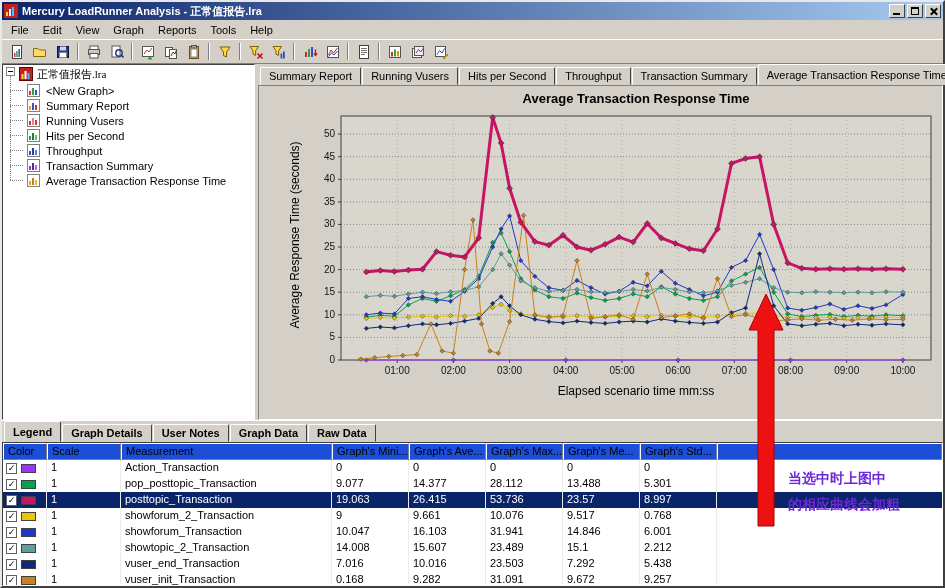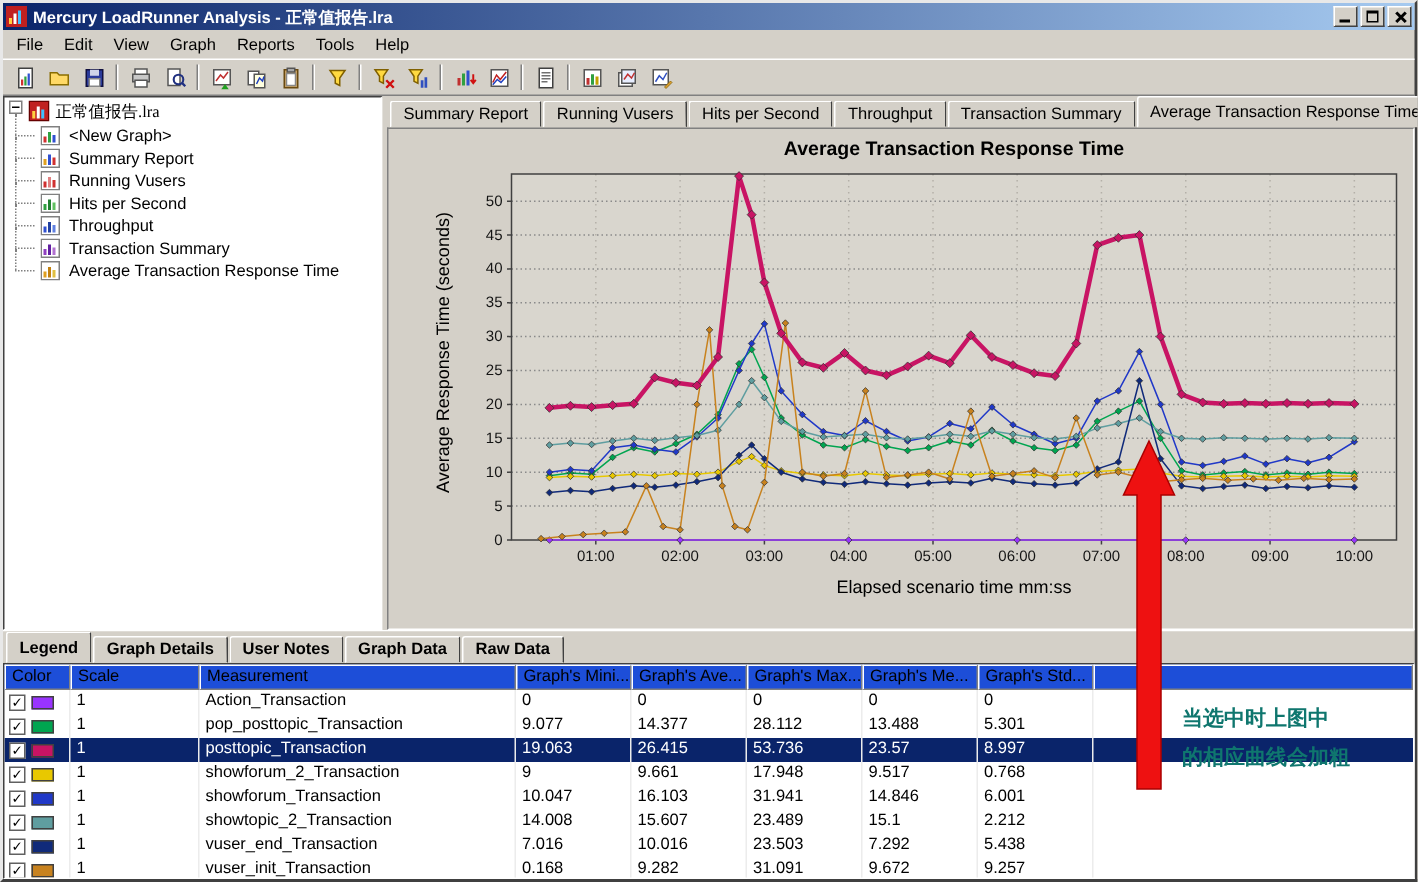--- a/index.html
+++ b/index.html
@@ -63,33 +63,33 @@
           transform:rotate(-90deg);}
   
   .bottompanel{flex:1;display:flex;flex-direction:column;border-top:1px solid #fff;min-height:0;}
   .tabstrip.bottom{flex:0 0 18px;font-weight:bold;}
   .legendtable{flex:1;background:#fff;border:1px solid;border-color:#404040 #fff #fff #404040;
                display:flex;flex-direction:column;overflow:hidden;box-sizing:border-box;}
   .thead{display:flex;flex:0 0 17px;background:#1d4ed8;}
   .th{box-sizing:border-box;padding:1px 4px;border:1px solid;border-color:#fff #808080 #808080 #fff;
       white-space:nowrap;overflow:hidden;}
   .th.fill{flex:1;}
-  .c0{width:44px;}.c1{width:86px;}.c2{width:211px;}
+  .c0{width:44px;}.c1{width:74px;}.c2{width:211px;}
   .c3,.c4,.c5,.c6,.c7{width:77px;}
   .lrow{display:flex;height:16px;line-height:15px;align-items:center;}
   .cell{box-sizing:border-box;padding:0 4px;white-space:nowrap;overflow:hidden;height:16px;
         border-right:1px solid #ececec;}
   .lrow .c0{display:flex;align-items:center;gap:4px;padding:0 3px;}
   .cbx{width:11px;height:11px;flex:0 0 11px;background:#fff;border:1px solid #606060;box-sizing:border-box;
        font-size:9px;line-height:9px;text-align:center;color:#000;}
   .swatch{width:15px;height:9px;border:1px solid #404040;display:inline-block;box-sizing:border-box;}
   .lrow.selected{background:#0a246a;color:#fff;}
   
   .overlay{position:absolute;left:0;top:0;width:945px;height:588px;pointer-events:none;z-index:50;}
-  .ann-text{position:absolute;color:#0f766e;font-weight:bold;font-size:14px;white-space:nowrap;
+  .ann-text{position:absolute;color:#6d28d9;font-weight:bold;font-size:14px;white-space:nowrap;
             z-index:51;pointer-events:none;}
   #ann1{left:788px;top:470px;}
   #ann2{left:788px;top:496px;}
 </style>
 </head>
 <body>
 
 <div class="window">
 
   <div class="titlebar">
@@ -506,21 +506,21 @@
           </div>
           <div class="lrow">
             <div class="cell c0">
               <span class="cbx">✓</span>
               <span class="swatch" style="background: rgb(232, 200, 0);"></span>
             </div>
             <div class="cell c1">1</div>
             <div class="cell c2">showforum_2_Transaction</div>
             <div class="cell c3">9</div>
             <div class="cell c4">9.661</div>
-            <div class="cell c5">17.948</div>
+            <div class="cell c5">10.076</div>
             <div class="cell c6">9.517</div>
             <div class="cell c7">0.768</div>
           </div>
           <div class="lrow">
             <div class="cell c0">
               <span class="cbx">✓</span>
               <span class="swatch" style="background: rgb(32, 56, 200);"></span>
             </div>
             <div class="cell c1">1</div>
             <div class="cell c2">showforum_Transaction</div>

